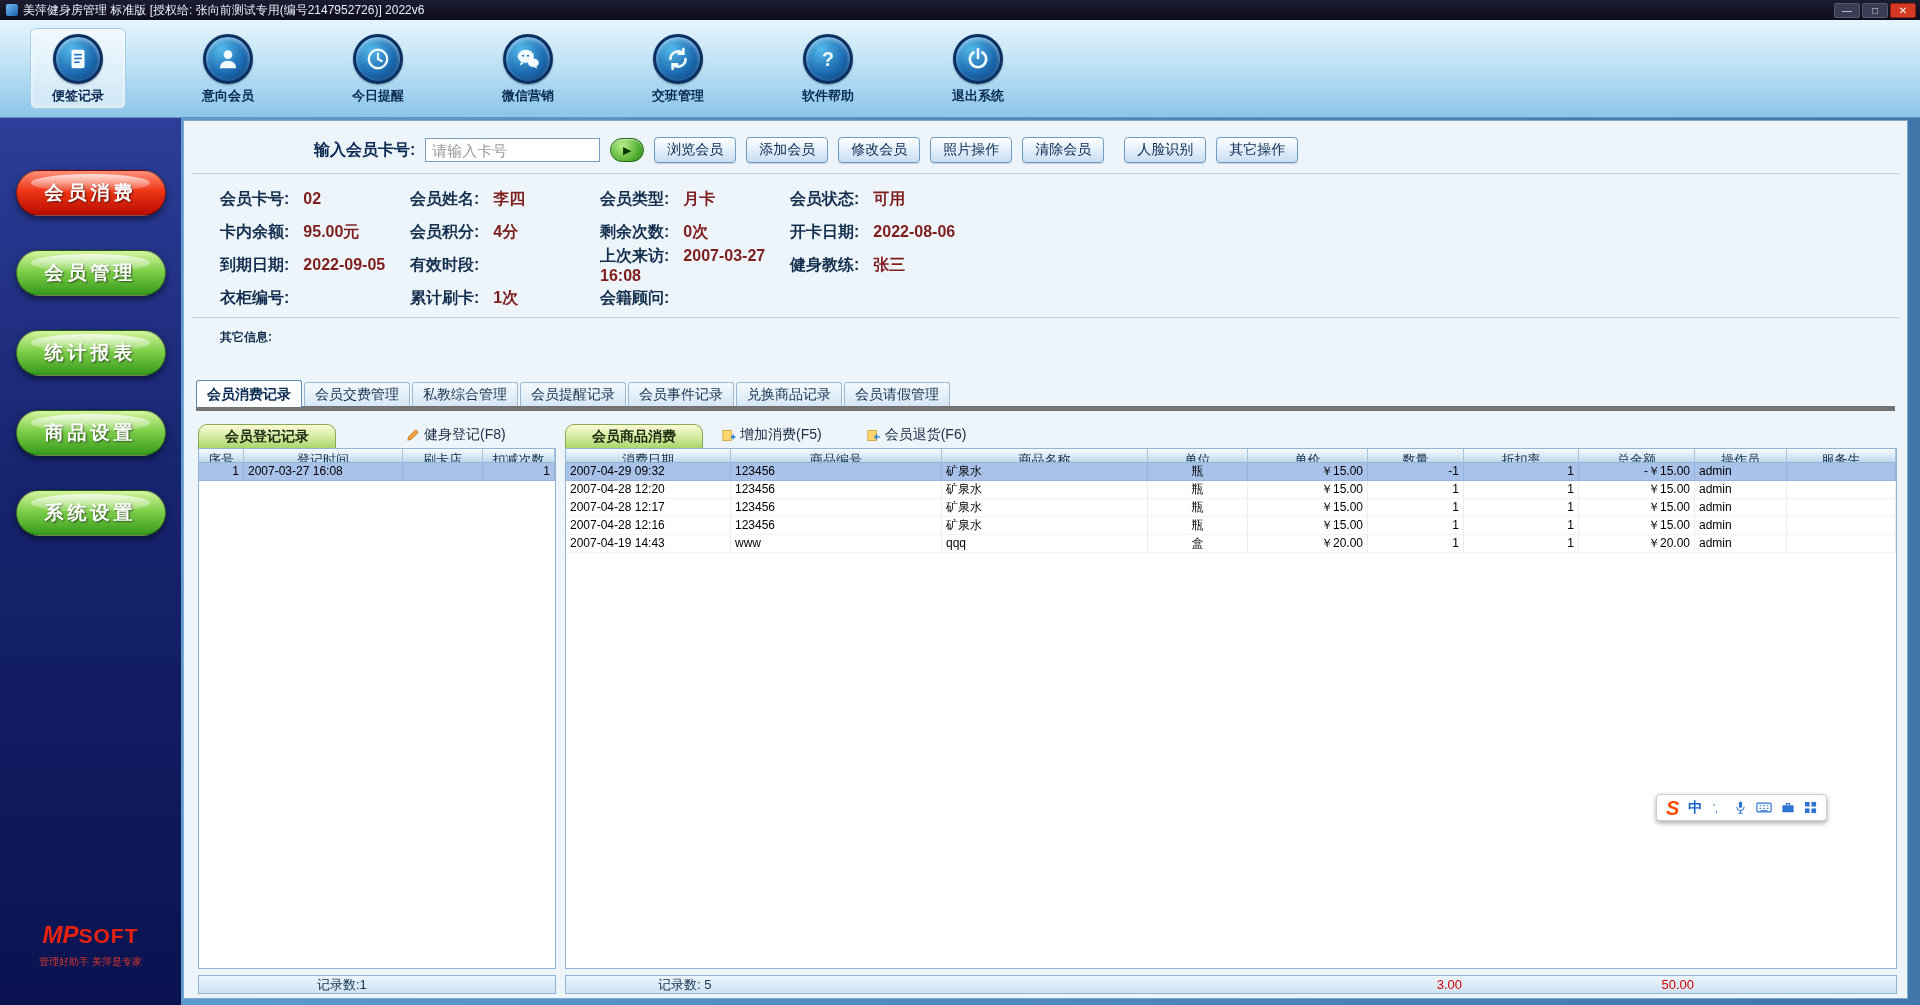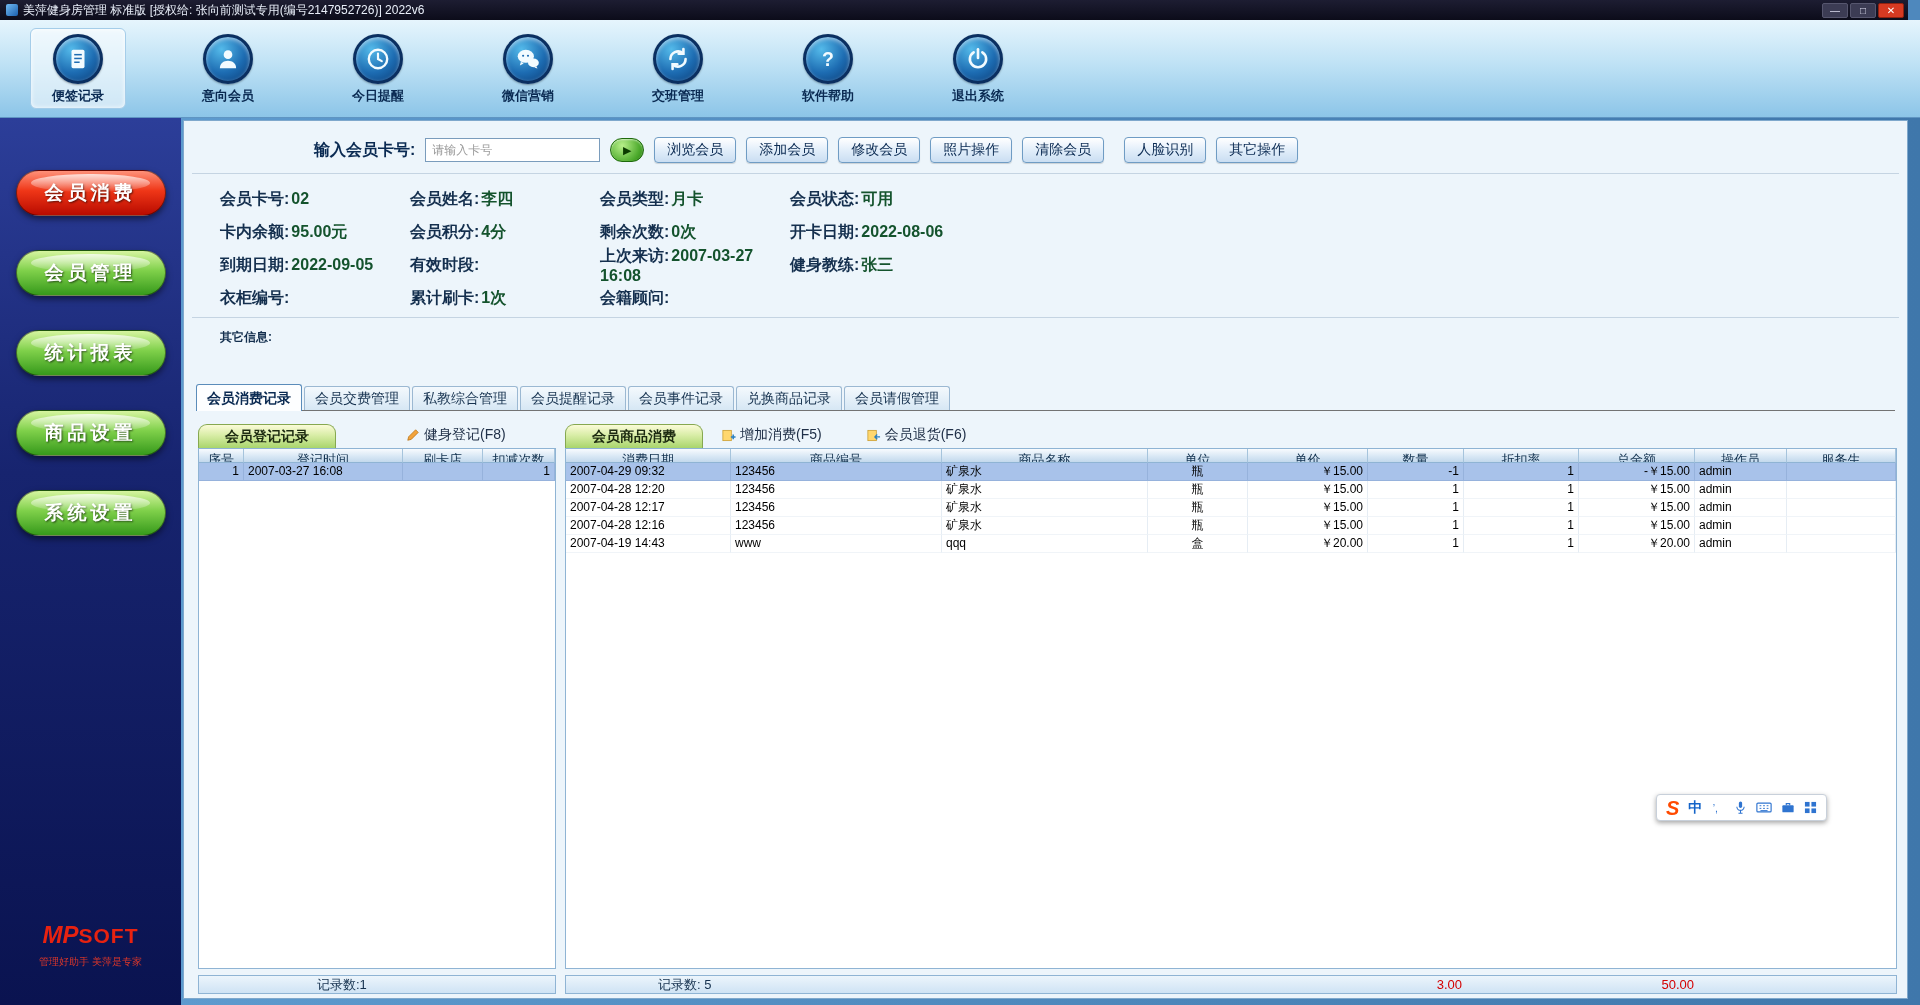--- a/index.html
+++ b/index.html
@@ -2,21 +2,21 @@
 <html><head>
 <meta charset="utf-8">
 <style>
   * { box-sizing: border-box; }
   body {
     width: 1920px; height: 1005px; margin: 0; overflow: hidden; position: relative;
     font-family: "Liberation Sans", "DejaVu Sans", sans-serif;
     background: #4e88bd;
   }
   
-  .titlebar { position:absolute; top:0; left:0; right:12px; height:20px;
+  .titlebar { position:absolute; top:0; left:0; right:0; height:20px;
     background: linear-gradient(180deg,#1d1d32,#0c0c1a);
     display:flex; align-items:center; padding:0 4px; z-index:30; }
   .app-icon { width:12px; height:12px; border-radius:2px; margin:0 5px 0 2px;
     background: linear-gradient(135deg,#72bbf2,#1a5fae); }
   .titlebar .title { color:#e8eef8; font-size:12px; white-space:nowrap; }
   .win-controls { margin-left:auto; display:flex; gap:2px; }
   .win-btn { width:26px; height:15px; font-size:10px; line-height:14px; text-align:center;
     color:#dde; background:#3c3c54; border:1px solid #56566e; border-radius:2px; cursor:default; }
   .win-btn.close { background:#d63a22; border-color:#8f2110; color:#fff; }
 
@@ -58,46 +58,46 @@
   .main { position:absolute; top:118px; left:181px; right:0; bottom:0;
     background: linear-gradient(90deg,#5d9ace,#3f77ab); padding:2px 12px 6px 2px; }
   .content { position:relative; width:100%; height:100%;
     background:#edf5fb; border:1px solid #7fa8cc; }
 
   
   .search-row { position:absolute; top:14px; left:130px; right:12px; height:30px;
     display:flex; align-items:center; gap:10px; }
   .search-label { font-size:16px; font-weight:bold; color:#0a2a52; white-space:nowrap; }
   .search-input { width:175px; height:24px; border:1px solid #7a9cbc; background:#fff;
-    font-size:12px; padding:0 6px; color:#737373; font-family:inherit; }
+    font-size:15px; padding:0 6px; color:#737373; font-family:inherit; }
   .search-input::placeholder { color:#999; }
   .go-btn { width:34px; height:24px; border-radius:12px; flex:none;
     background: radial-gradient(circle at 35% 30%, #b8f08a, #4aa82a 70%, #2c7a12);
     border:1px solid #1e6a0c; color:#0b3a00; font-size:11px;
     display:flex; align-items:center; justify-content:center;
     box-shadow: inset 0 1px 2px rgba(255,255,255,.6); cursor:pointer; }
   .cmd-btn { height:26px; padding:0 12px; white-space:nowrap;
     background: linear-gradient(180deg,#ffffff 0%,#e2eefa 50%,#cadef2 100%);
     border:1px solid #6f9cc4; border-radius:4px; font-size:14px; color:#0a2a52;
     display:flex; align-items:center; box-shadow:0 1px 1px rgba(0,0,0,.15); cursor:pointer; }
   .cmd-btn.sep { margin-left:10px; }
 
   .hr { position:absolute; left:8px; right:8px; border-top:1px solid #c5d4e2; }
   .hr1 { top:52px; } .hr2 { top:196px; }
 
   
   .mi-grid { position:absolute; top:62px; left:36px; width:1000px;
     display:grid; grid-template-columns:190px 190px 190px auto; grid-auto-rows:33px; align-items:center; }
   .mi-label { font-size:16px; font-weight:bold; color:#142f4e; }
-  .mi-value { font-size:16px; font-weight:bold; color:#14532d; margin-left:2px; }
+  .mi-value { font-size:16px; font-weight:bold; color:#7f1d1d; margin-left:14px; }
   .other-info { position:absolute; top:208px; left:36px; font-size:12px; font-weight:bold; color:#142f4e; }
 
   
   .tabstrip { position:absolute; top:262px; left:12px; right:12px; height:28px;
-    display:flex; align-items:flex-end; border-bottom:1px solid #737373; }
+    display:flex; align-items:flex-end; border-bottom:5px solid #737373; }
   .tab { height:24px; line-height:23px; padding:0 10px; font-size:14px; color:#16324f;
     background: linear-gradient(180deg,#f4f9fd,#d6e7f4);
     border:1px solid #9bb8d2; border-bottom:none; border-radius:3px 3px 0 0;
     margin-right:2px; cursor:pointer; white-space:nowrap; }
   .tab.active { height:27px; line-height:26px; background:#fdfeff; border-color:#5a8cba;
     font-weight:bold; color:#0a2a52; margin-bottom:-1px; }
 
   
   .panels { position:absolute; top:300px; left:14px; right:10px; bottom:4px; display:flex; gap:9px; }
   .panel { display:flex; flex-direction:column; min-width:0; }

